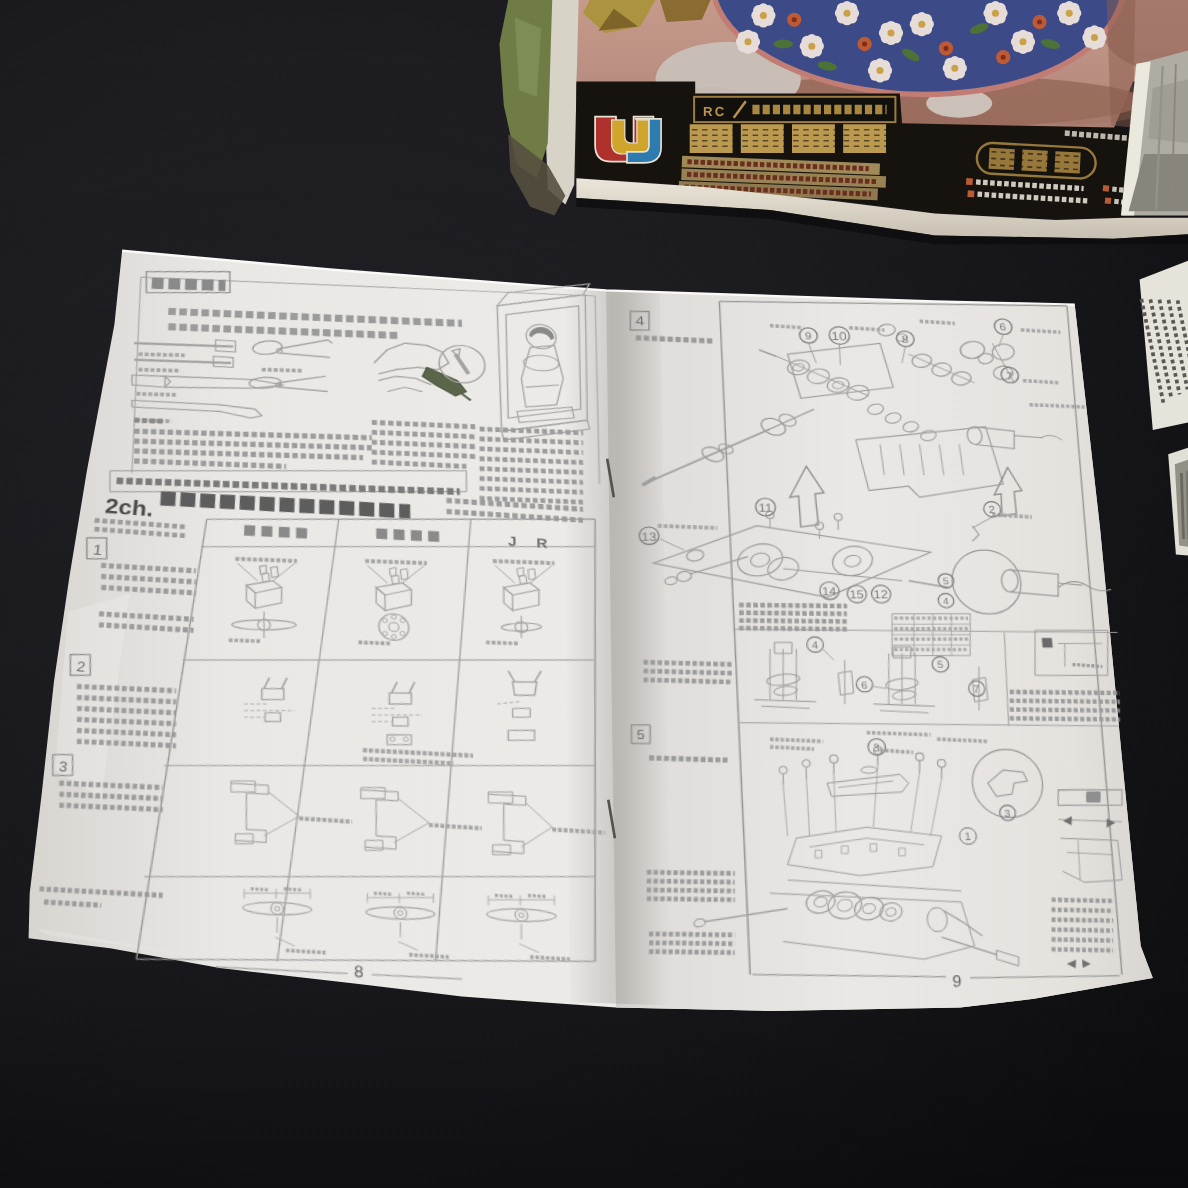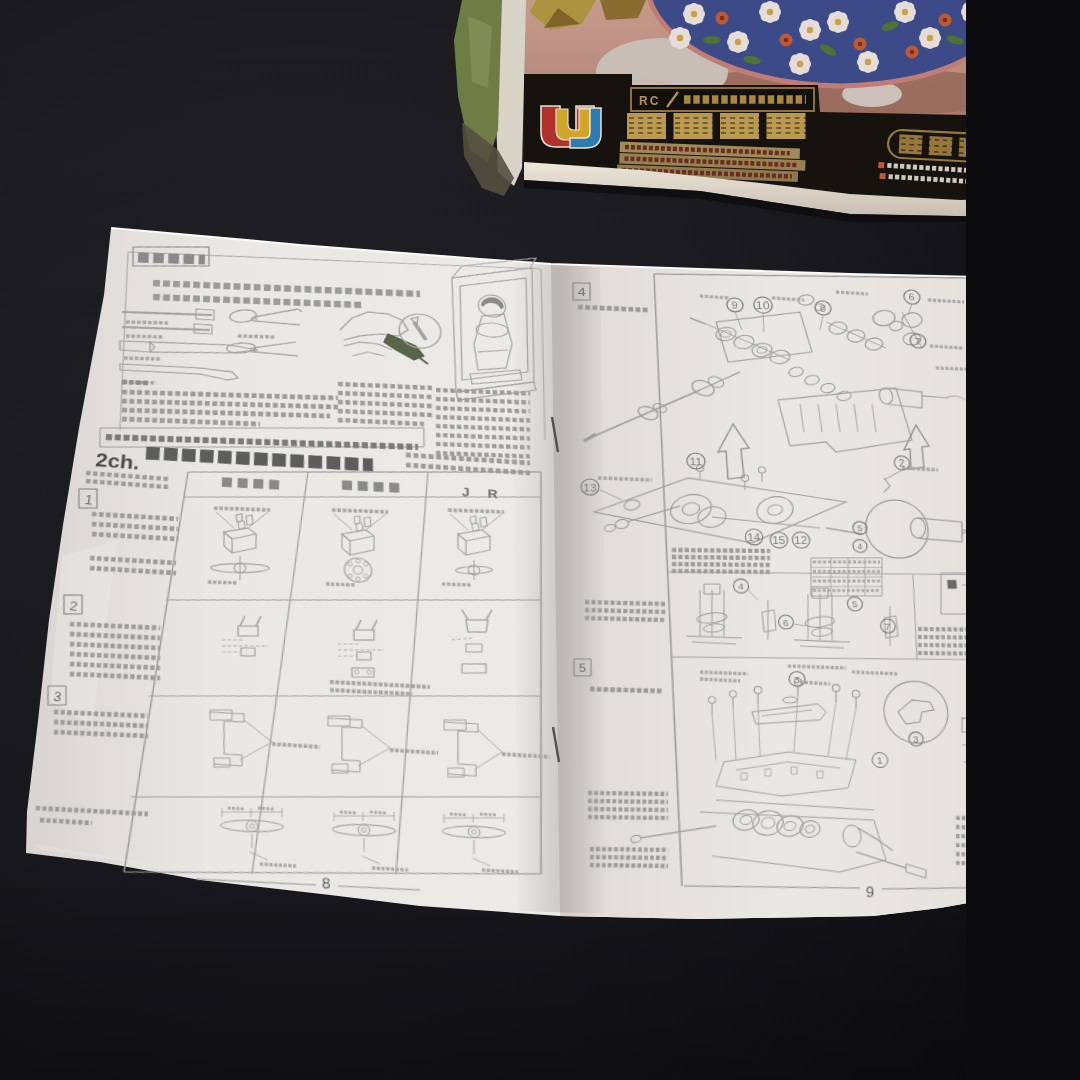--- a/index.html
+++ b/index.html
@@ -1,15 +1,15 @@
 <!DOCTYPE html>
 <html><head><meta charset="utf-8">
 <style>
 html,body{margin:0;padding:0;background:#0c0c0e;font-family:"Liberation Sans",sans-serif;}
-#stage{position:relative;width:966px;height:1080px;overflow:hidden;background:#86efac;}
+#stage{position:relative;width:1080px;height:1080px;overflow:hidden;background:#86efac;}
 .pg{position:absolute;left:0;top:0;transform-origin:0 0;filter:blur(0.35px);}
 </style></head>
 <body>
 
 <div id="stage">
 
 <svg width="1080" height="1080" viewBox="0 0 1080 1080" style="position:absolute;left:0;top:0;filter:blur(0.4px)">
 <defs>
 <radialGradient id="cloth1" cx="28%" cy="50%" r="80%">
           <stop offset="0%" stop-color="#232329"></stop>

